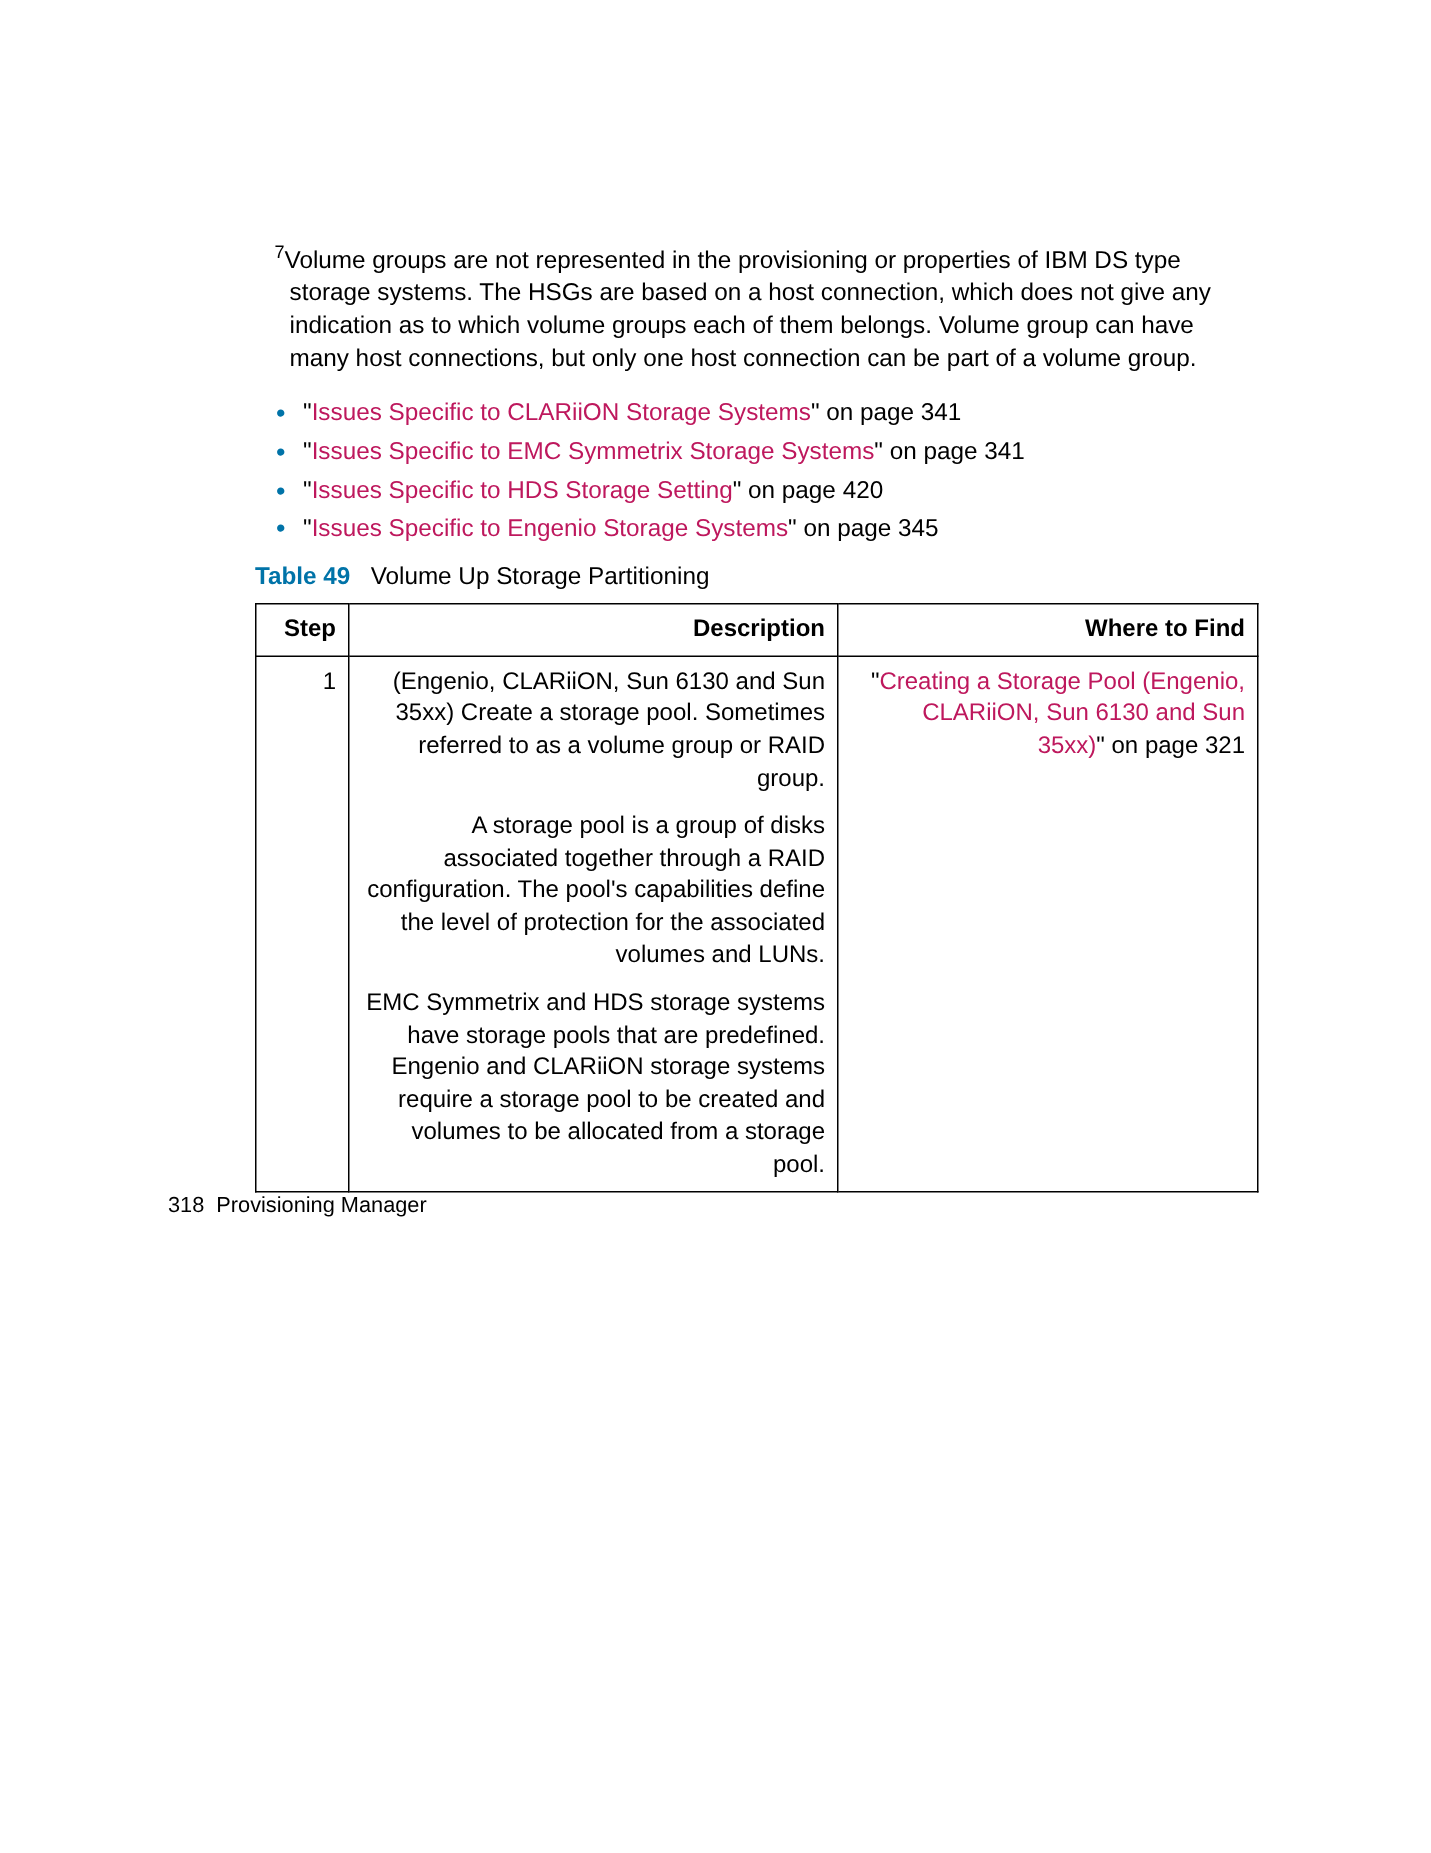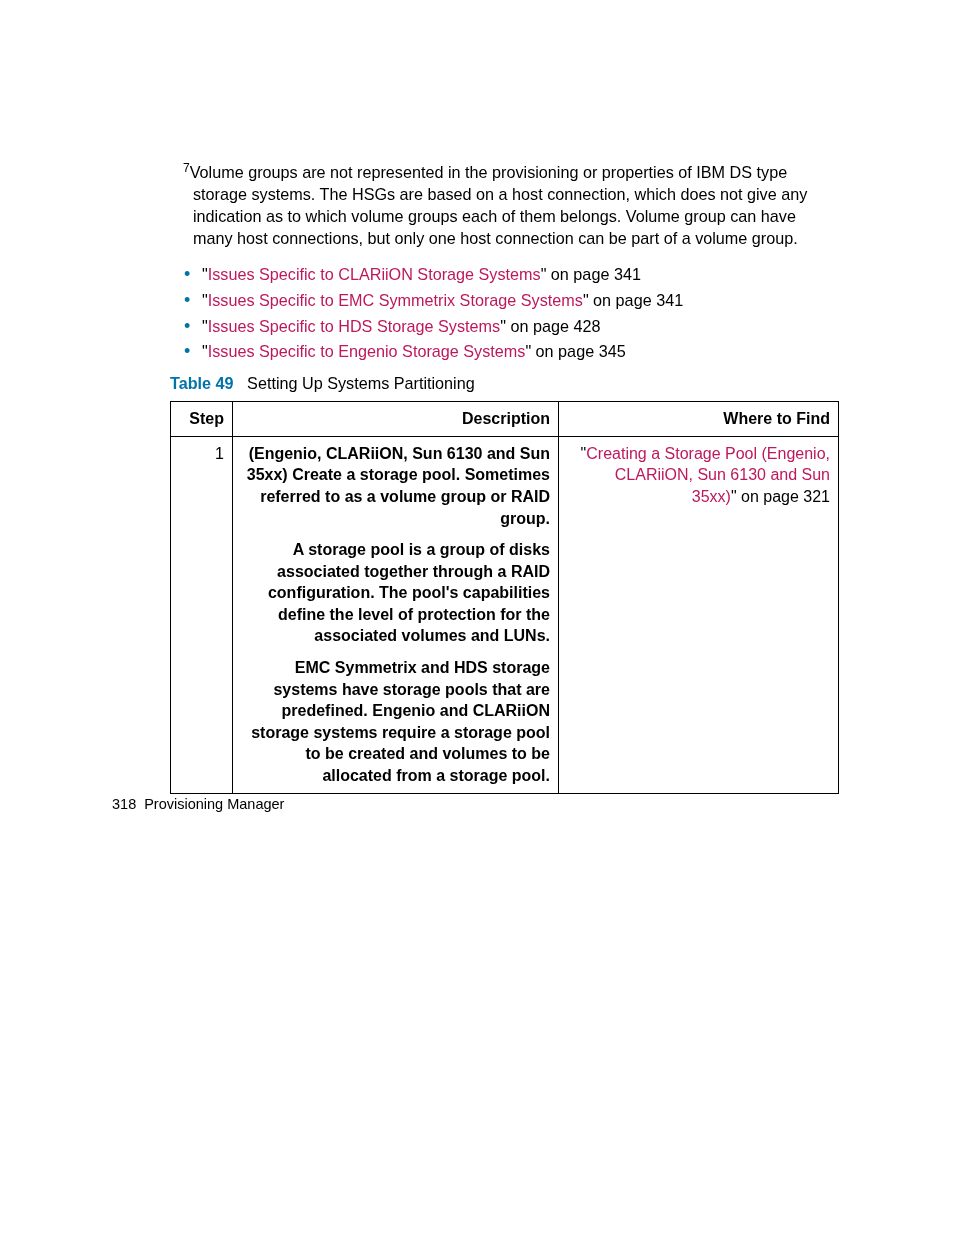--- a/index.html
+++ b/index.html
@@ -77,21 +77,21 @@
     vertical-align: top;
     font-size: 16px;
     line-height: 1.35;
   }
   table.steps th {
     font-weight: 700;
   }
   table.steps col.c1 { width: 62px; }
   table.steps col.c2 { width: 326px; }
   table.steps col.c3 { width: auto; }
-  .cell-block { margin-bottom: 10px; font-weight: bold; }
+  .cell-block { margin-bottom: 10px; }
   .cell-block:last-child { margin-bottom: 0; }
   .footer {
     position: absolute;
     left: 112px;
     bottom: 160px;
     font-size: 14.5px;
     color: #000;
   }
   .footer .pnum { margin-right: 8px; }
 </style>
@@ -101,27 +101,27 @@
 <div class="page">
 
   <div class="footnote">
     <sup>7</sup><span>Volume groups are not represented in the provisioning or properties of IBM DS type storage systems. The HSGs are based on a host connection, which does not give any indication as to which volume groups each of them belongs. Volume group can have many host connections, but only one host connection can be part of a volume group.</span>
   </div>
 
 
   <ul class="links">
     <li>"<a class="xref">Issues Specific to CLARiiON Storage Systems</a>" on page <span>341</span></li>
     <li>"<a class="xref">Issues Specific to EMC Symmetrix Storage Systems</a>" on page <span>341</span></li>
-    <li>"<a class="xref">Issues Specific to HDS Storage Systems</a>" on page <span>428</span></li>
+    <li>"<a class="xref">Issues Specific to HDS Storage Setting</a>" on page <span>420</span></li>
     <li>"<a class="xref">Issues Specific to Engenio Storage Systems</a>" on page <span>345</span></li>
   </ul>
 
 
   <div class="table-caption">
-    <span class="label">Table 49</span>&nbsp;&nbsp;&nbsp;<span>Setting Up Systems Partitioning</span>
+    <span class="label">Table 49</span>&nbsp;&nbsp;&nbsp;<span>Volume Up Storage Partitioning</span>
   </div>
 
   <table class="steps">
     <colgroup>
         <col class="c1">
         <col class="c2">
         <col class="c3">
       </colgroup>
     <thead>
       <tr>

